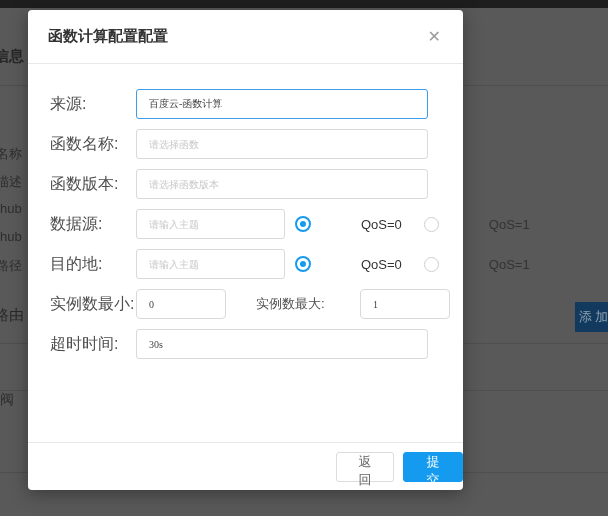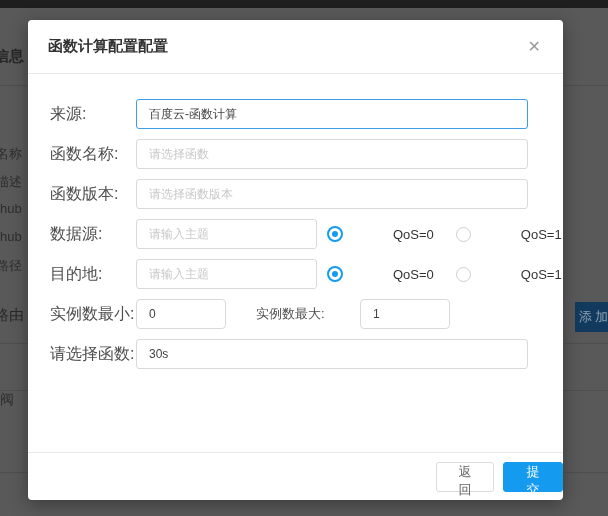--- a/index.html
+++ b/index.html
@@ -17,33 +17,33 @@
   .frag-hub1  { left:0;    top:201px; }
   .frag-hub2  { left:0;    top:229px; }
   .frag-path  { left:-4px; top:257px; }
   .frag-route { left:-6px; top:306px; font-size:15px; color:#282828; }
   .frag-valve { left:0;    top:391px; font-size:14px; }
   .bg-add-btn { position:absolute; left:575px; top:302px; width:40px; height:30px; z-index:2;
                 background:#123a5e; color:#8da0af; font-size:13px; line-height:30px;
                 padding-left:4px; letter-spacing:3px; white-space:nowrap; overflow:hidden; }
 
   
-  .modal { position:absolute; left:28px; top:20px; width:535px; height:480px; background:#ffffff;
+  .modal { position:absolute; left:28px; top:10px; width:435px; height:480px; background:#ffffff;
            border-radius:4px; box-shadow:0 4px 18px rgba(0,0,0,0.35); z-index:10; }
   .modal-header { height:54px; display:flex; align-items:center; justify-content:space-between;
                   padding:0 20px; border-bottom:1px solid #e8e8e8; }
   .modal-title { font-size:15px; font-weight:600; color:#333; }
   .close-x { font-size:16px; color:#9b9b9b; cursor:pointer; line-height:1; padding:2px; }
 
   .modal-body { padding:25px 35px 0 22px; }
   .row { display:flex; align-items:center; margin-bottom:10px; height:30px; }
   .lbl { width:86px; flex:0 0 86px; font-size:16px; color:#4d4d4d; white-space:nowrap; overflow:hidden; }
   .ipt { height:30px; border:1px solid #d9d9d9; border-radius:3px; padding:0 12px;
-         font-size:12px; color:#424242; background:#fff; outline:none;
-         font-family:Liberation Sans, sans-serif; }
+         font-size:10px; color:#424242; background:#fff; outline:none;
+         font-family:Liberation Serif, serif; }
   .ipt::placeholder { color:#c8c8c8; }
   .ipt-full { width:392px; }
   .ipt-topic { width:196px; }
   .ipt-sm { width:90px; border-radius:4px; }
   .ipt-focus { border-color:#3b9dea; }
 
   .radio-group { display:flex; align-items:center; margin-left:10px; }
   .radio-item { display:flex; align-items:center; margin-right:22px; cursor:pointer;gap:44px; }
   .radio-circle { width:15px; height:15px; border-radius:50%; border:1px solid #cfcfcf;
                   background:#fff; margin-right:6px; position:relative; flex:0 0 15px; }
@@ -134,21 +134,21 @@
     </div>
 
     <div class="row">
       <span class="lbl">实例数最小:</span>
       <input class="ipt ipt-sm" value="0" style="">
       <span class="lbl2">实例数最大:</span>
       <input class="ipt ipt-sm" value="1" style="">
     </div>
 
     <div class="row">
-      <span class="lbl">请选择函数:</span>
+      <span class="lbl">超时时间:</span>
       <input class="ipt ipt-full" value="30s" style="">
     </div>
 
 
   </div>
 
   <div class="modal-footer">
     <button class="btn btn-back">返回</button>
     <button class="btn btn-submit">提交</button>
   </div>

